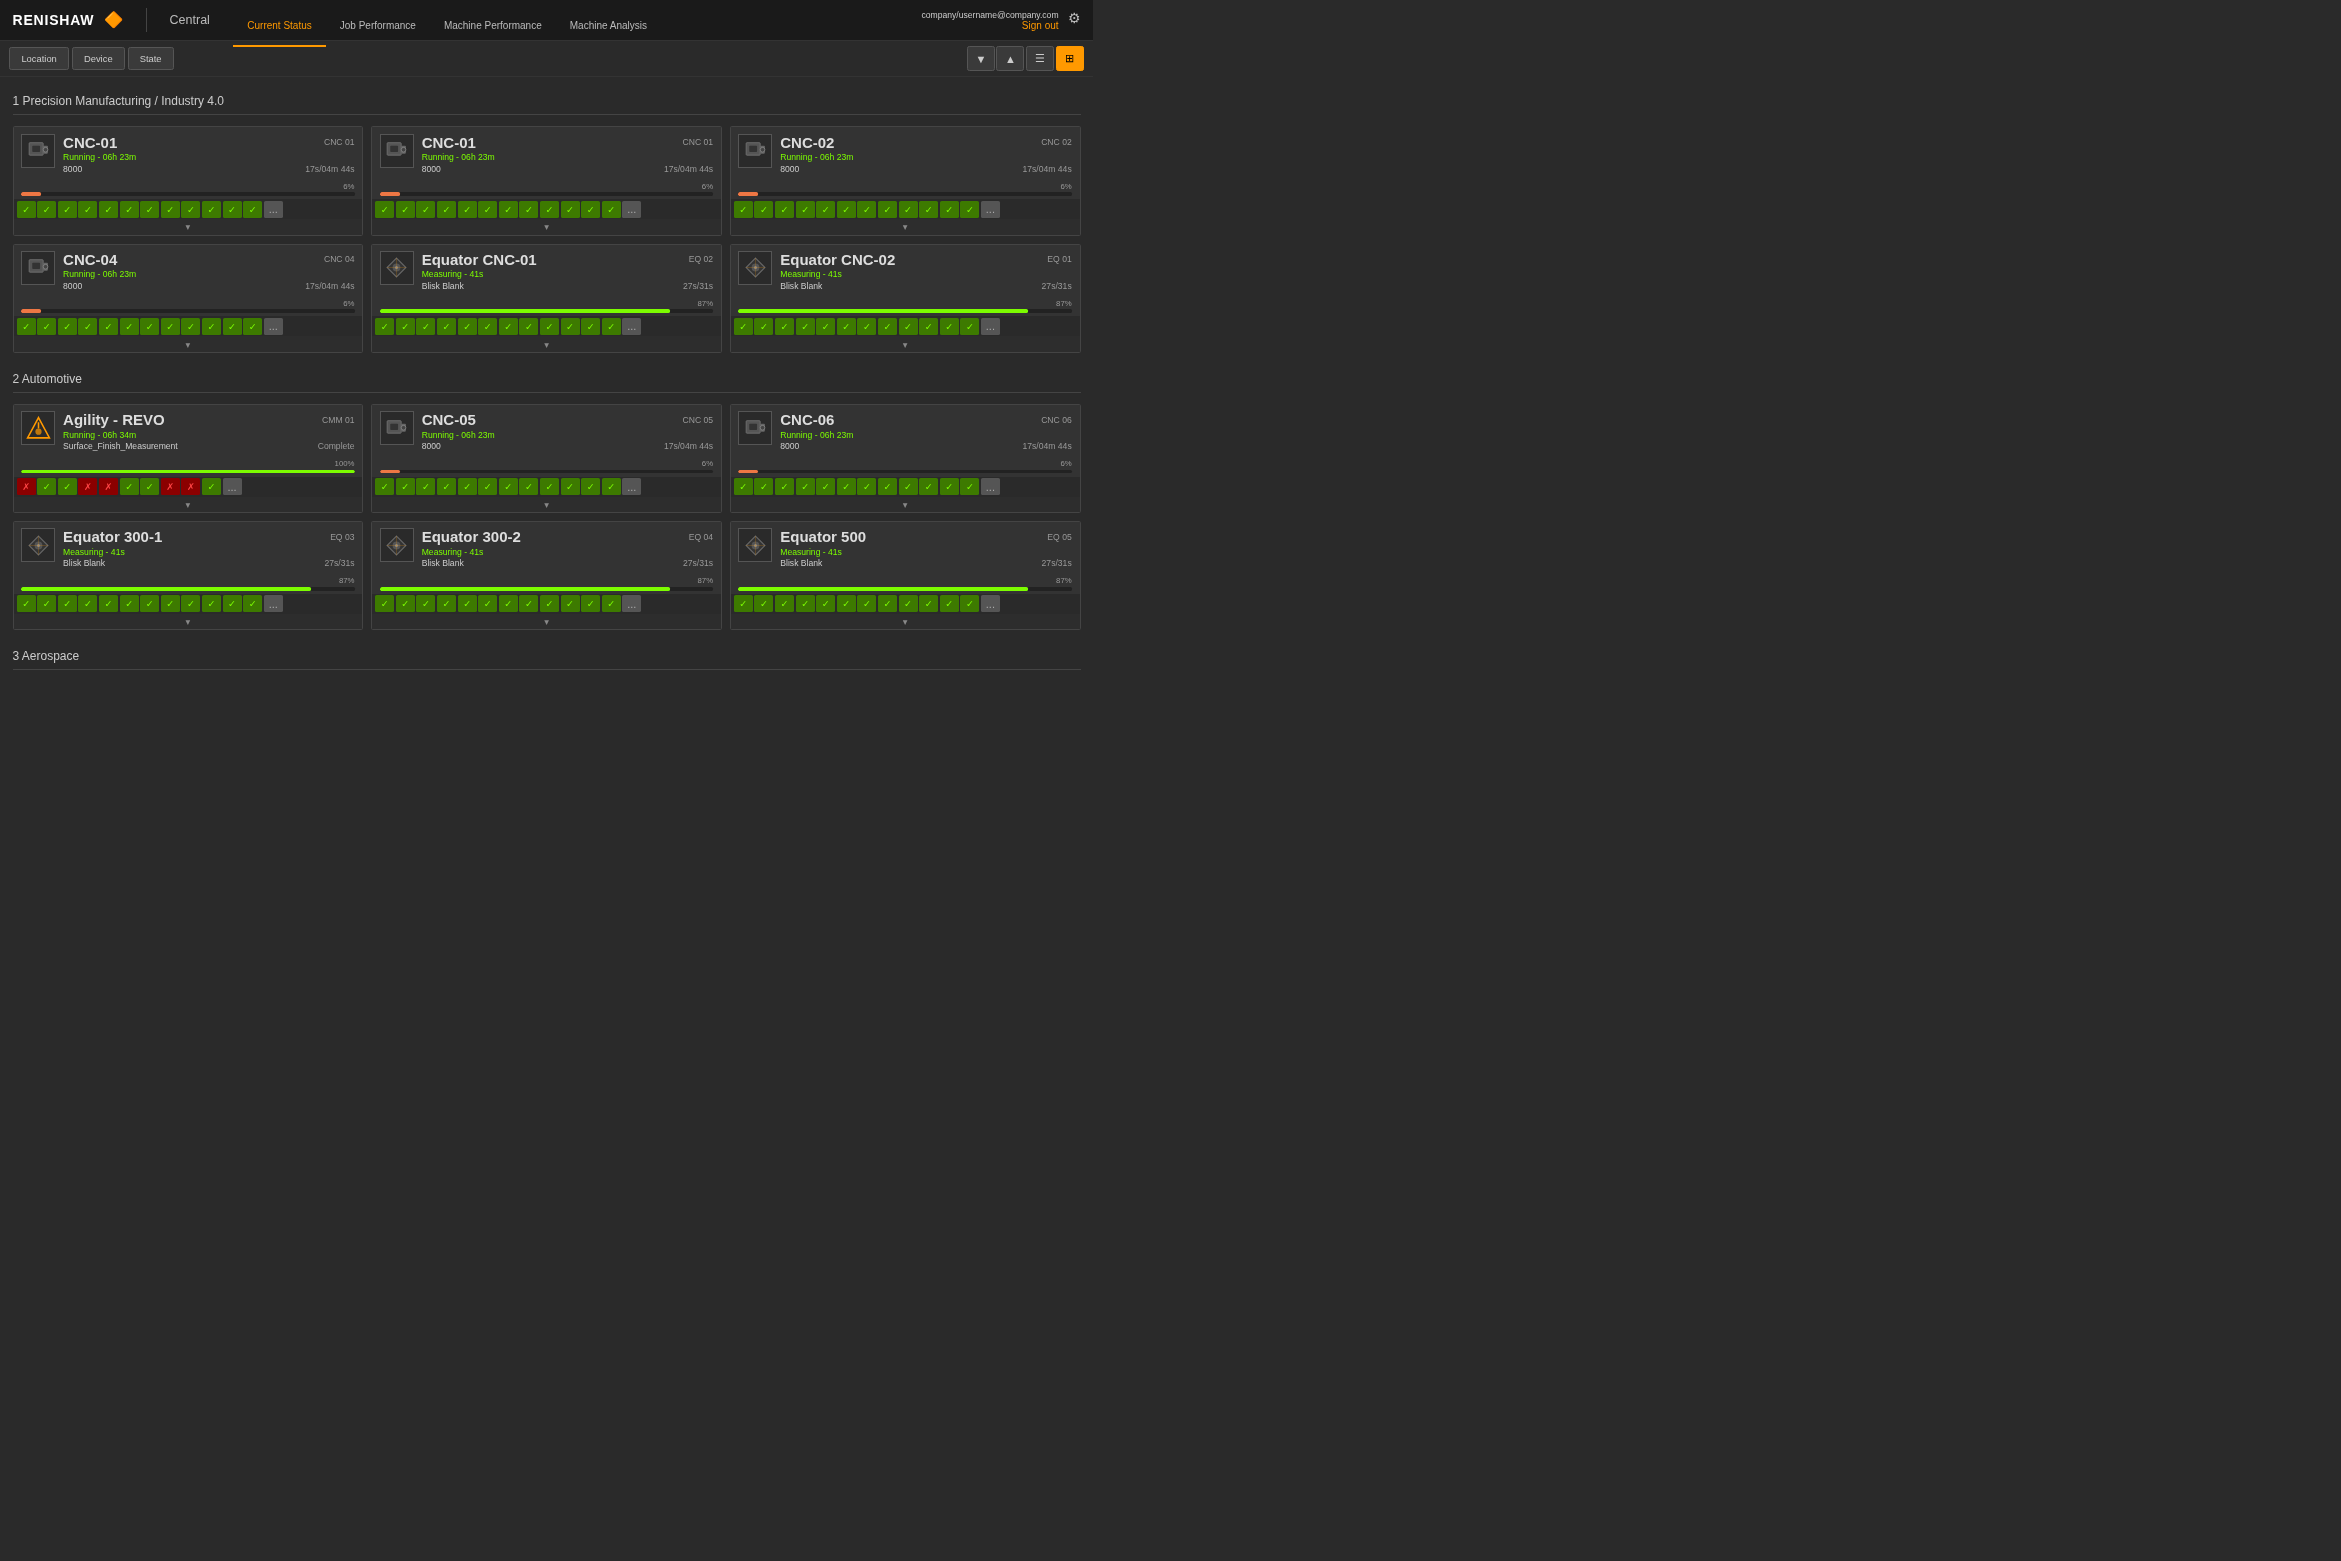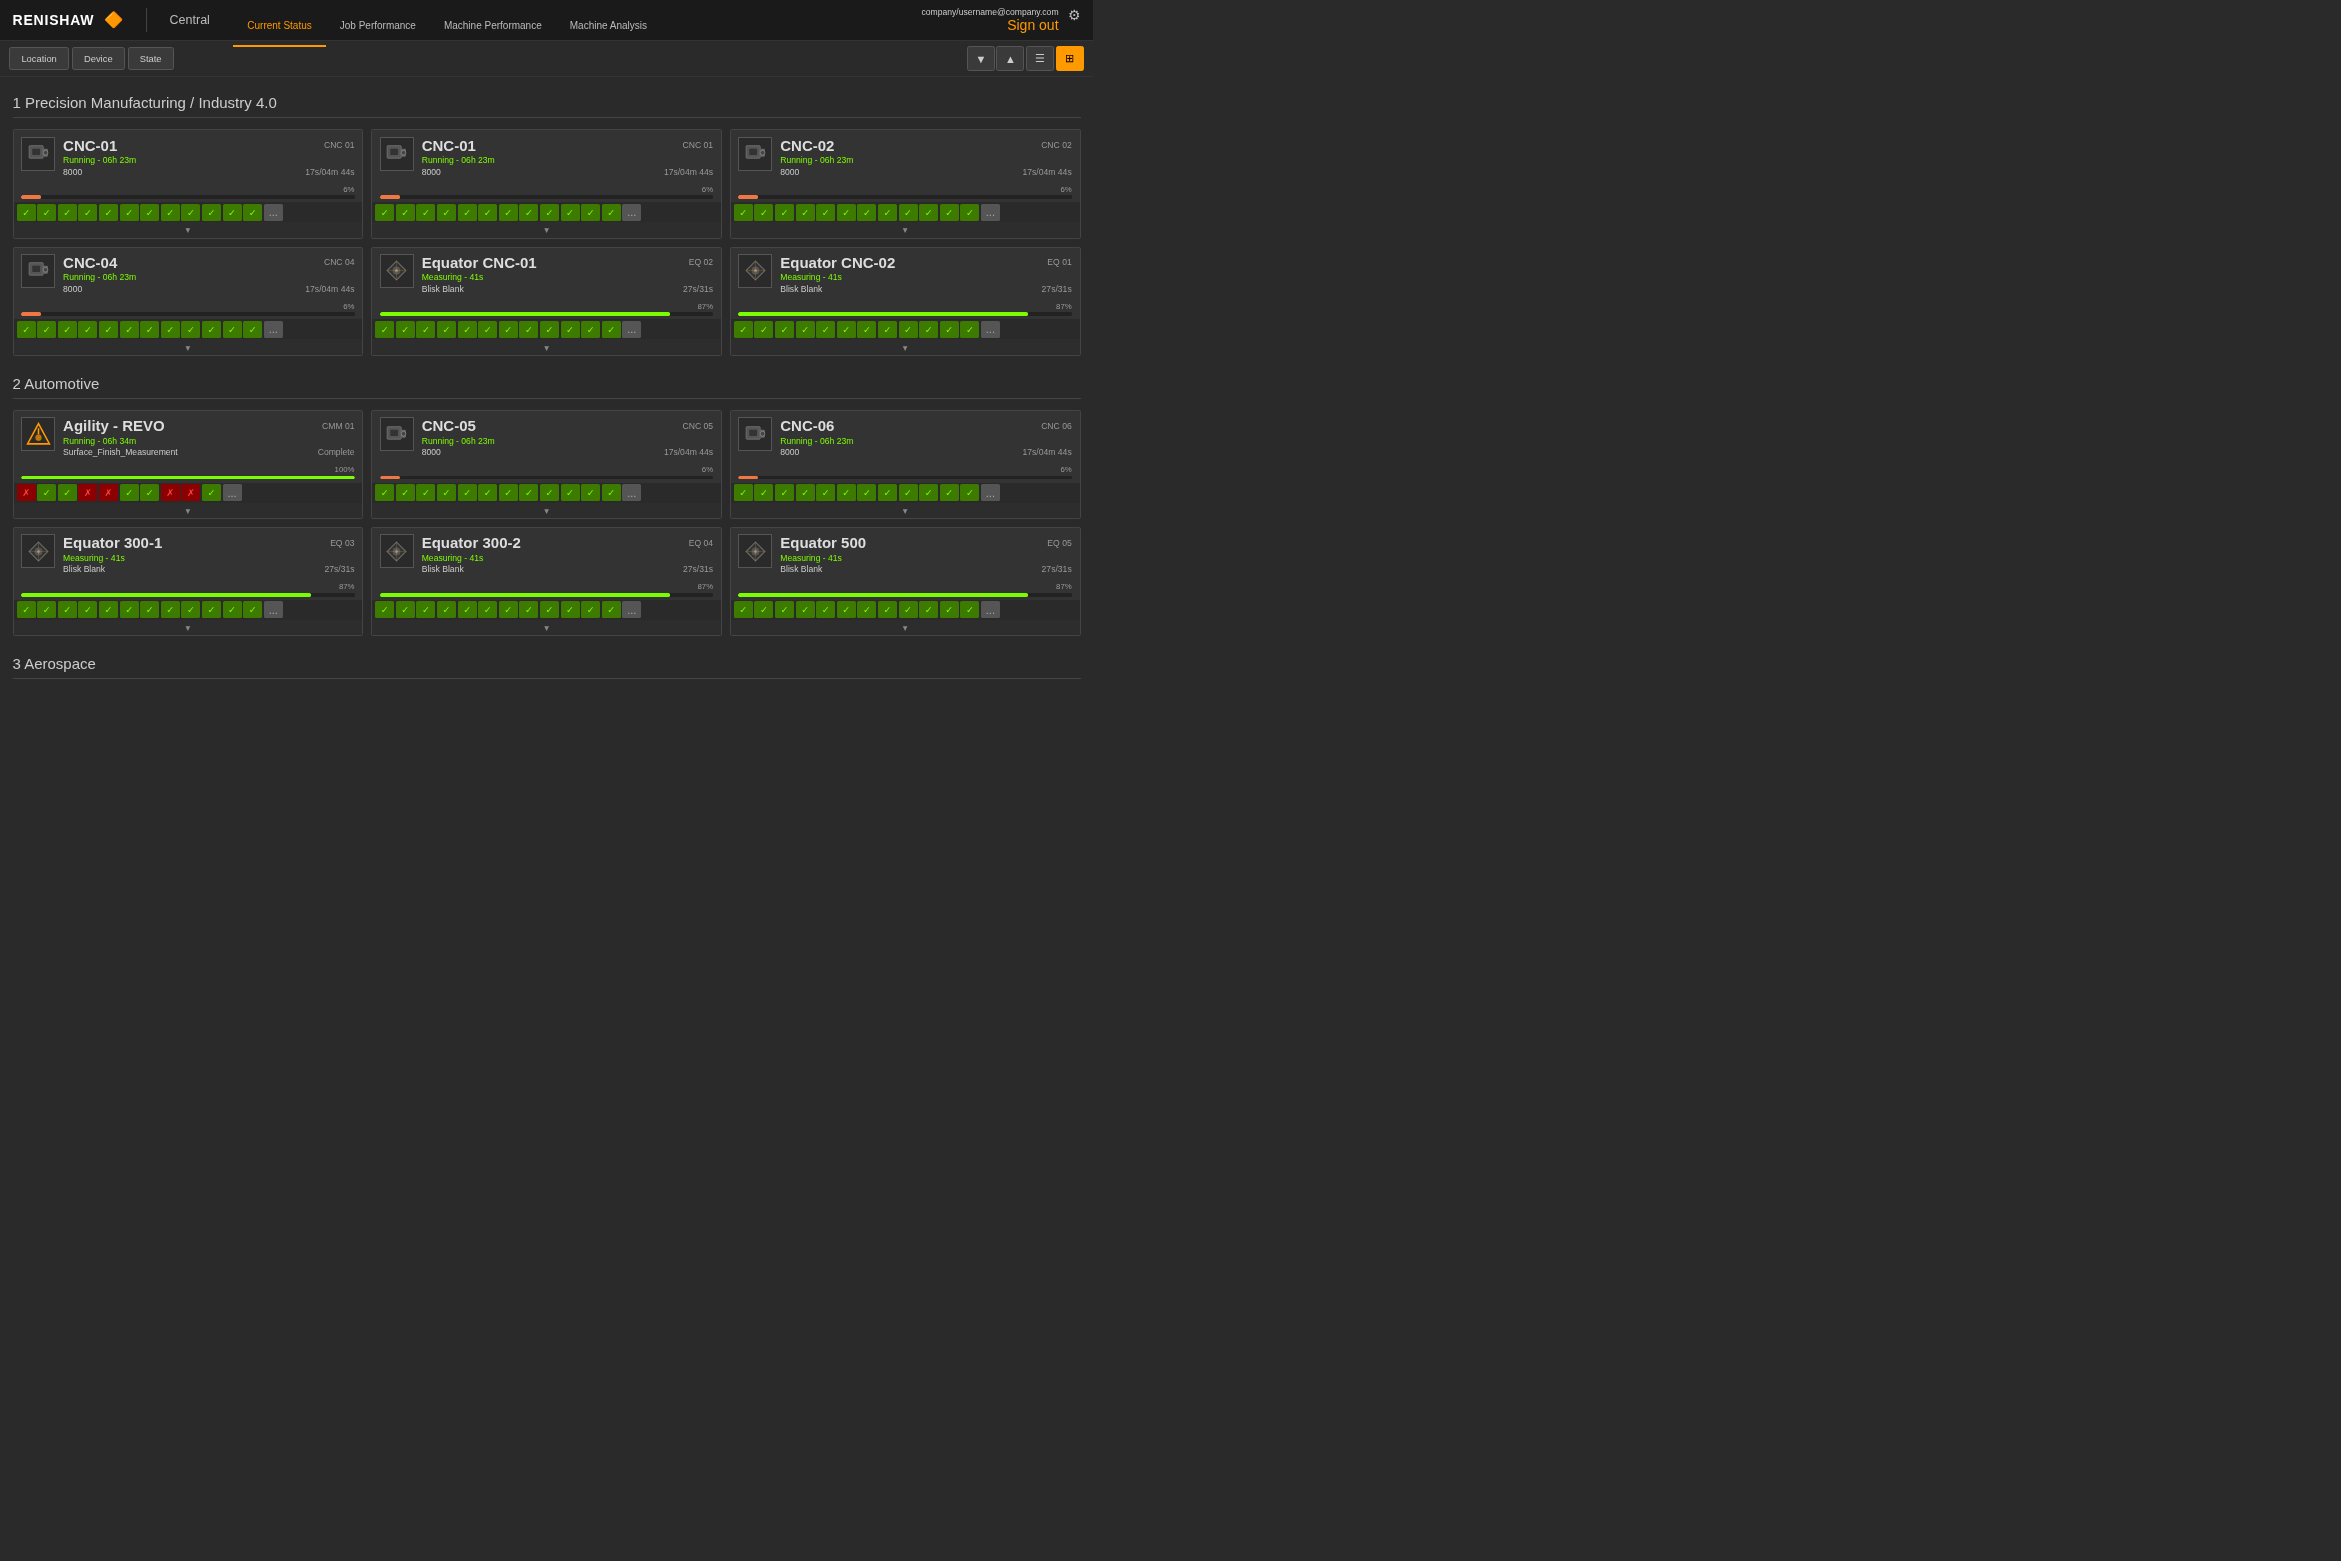--- a/index.html
+++ b/index.html
@@ -70,21 +70,21 @@
     }
 
     .header-right {
       margin-left: auto;
       display: flex;
       align-items: flex-start;
       gap: 9.4px;
     }
     .user-info { text-align: right; }
     .user-email { color: #ccc; font-size: 8.6px; }
-    .sign-out { color: #f90; font-size: 14px; cursor: pointer; }
+    .sign-out { color: #f90; font-size: 10px; cursor: pointer; }
     .gear-icon { color: #bbb; font-size: 14px; cursor: pointer; }
 
     
     .toolbar {
       background: #2a2a2a;
       height: 36px;
       display: flex;
       align-items: center;
       padding: 0 9.4px;
       gap: 3.1px;
@@ -122,21 +122,21 @@
       border-color: #f90;
       color: #000;
     }
 
     
     .main-content {
       padding: 9.4px 12.5px;
     }
 
     .section-header {
-      font-size: 15px;
+      font-size: 12px;
       color: #ccc;
       padding: 7.8px 0 6.2px 0;
       border-bottom: 0.8px solid #444;
       margin-bottom: 11px;
     }
 
     
     .cards-grid {
       display: grid;
       grid-template-columns: repeat(3, 1fr);

